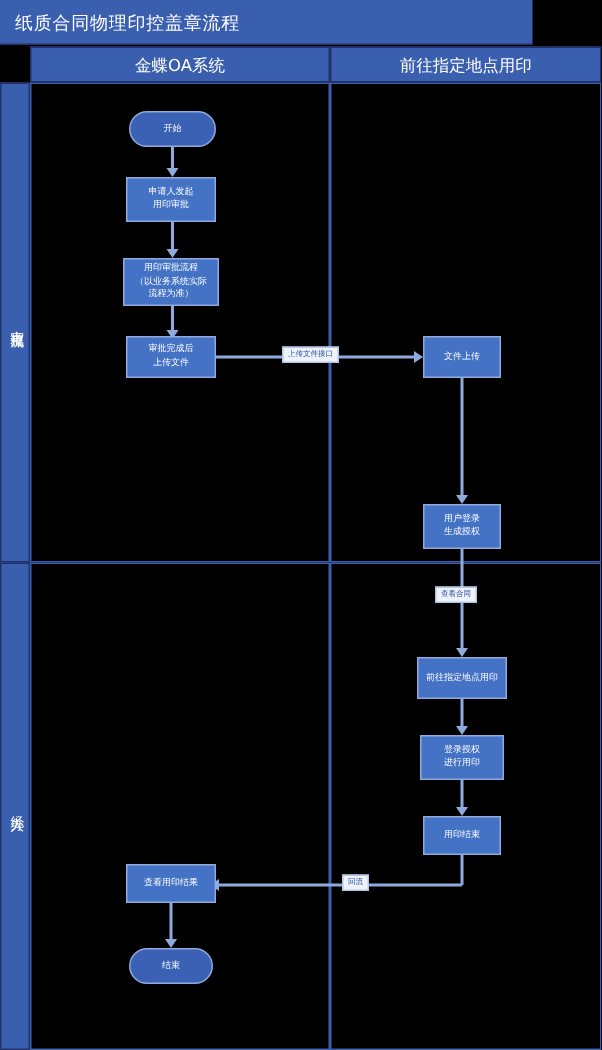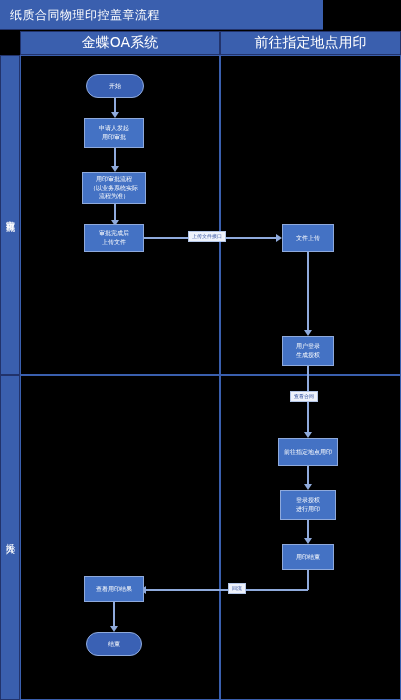--- a/index.html
+++ b/index.html
@@ -1,30 +1,30 @@
 <!DOCTYPE html>
 <html><head>
 <meta charset="utf-8">
 <style>
   html,body{margin:0;padding:0;background:#000;}
   body{width:401px;height:700px;font-family:"DejaVu Sans","Liberation Sans",sans-serif;}
 
   #stage{position:relative;width:401px;height:700px;background:#000;overflow:hidden;}
 
   
-  .titlebar{position:absolute;left:0;top:0;width:323px;height:30px;
+  .titlebar{position:absolute;left:0;top:0;width:355px;height:30px;
     background:#3a5fae;border-bottom:1px solid #22336b;box-sizing:border-box;}
   .titlebar .t{position:absolute;left:10px;top:7px;font-size:12px;color:#ffffff;
     letter-spacing:.5px;white-space:nowrap;}
 
   
   .colhdr{position:absolute;top:31px;height:24px;background:#3a5fae;
     border:1px solid #22336b;box-sizing:border-box;
     display:flex;align-items:center;justify-content:center;}
-  .colhdr span{font-size:14px;color:#fff;white-space:nowrap;}
+  .colhdr span{font-size:11px;color:#fff;white-space:nowrap;}
   #colhdr-a{left:20px;width:200px;}
   #colhdr-b{left:220px;width:181px;}
 
   
   .lanelbl{position:absolute;left:0;width:20px;background:#3a5fae;
     border:1px solid #22336b;box-sizing:border-box;
     display:flex;align-items:center;justify-content:center;}
   .lanelbl span{font-size:9px;color:#fff;white-space:nowrap;
     writing-mode:vertical-rl;text-orientation:upright;letter-spacing:1px;}
   #lanelbl-1{top:55px;height:320px;}

